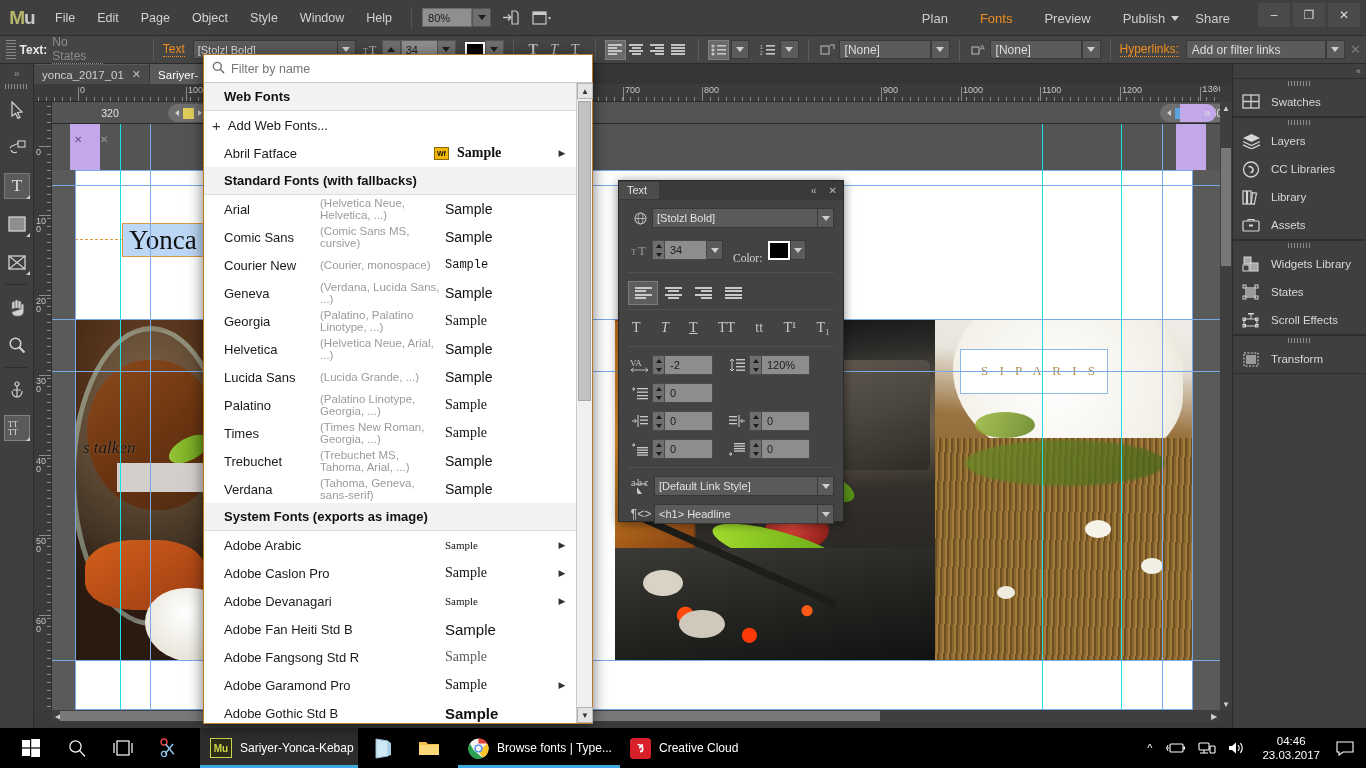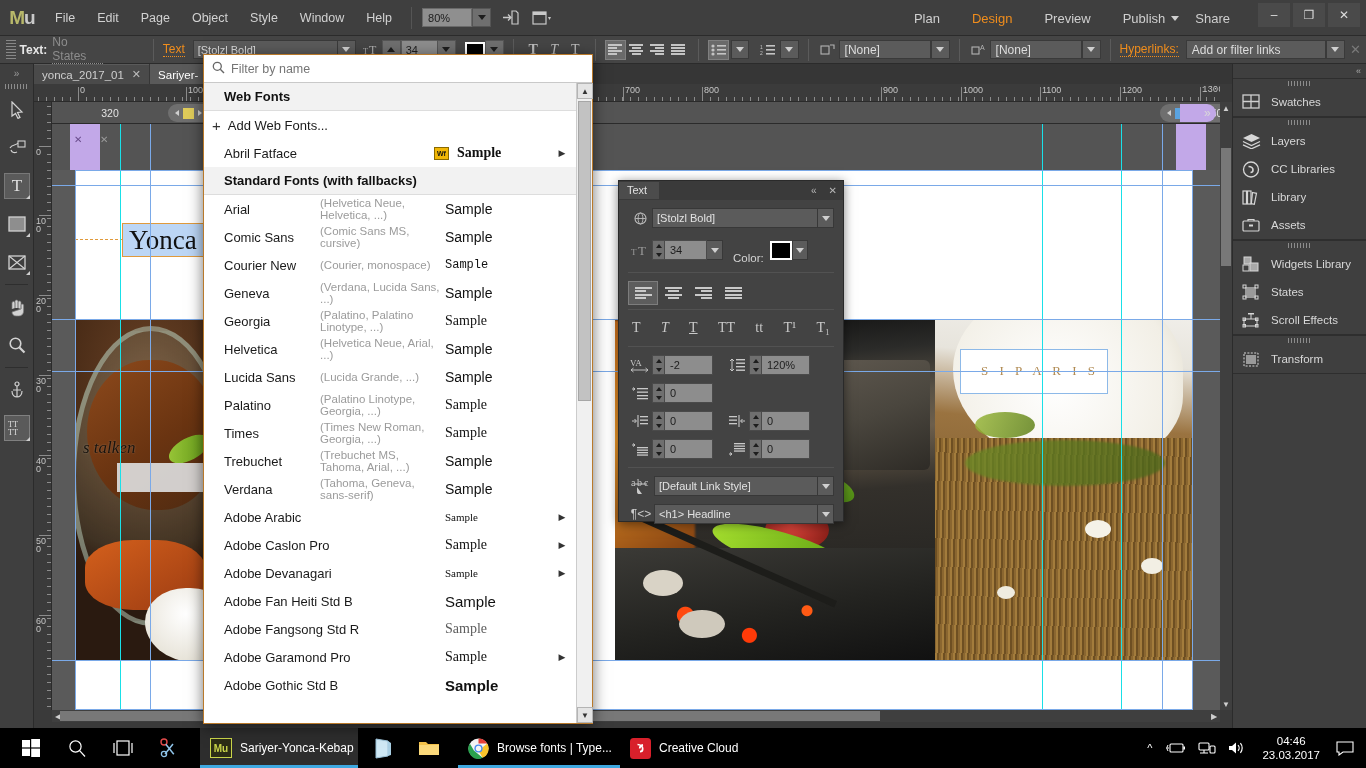--- a/index.html
+++ b/index.html
@@ -132,21 +132,21 @@
     align-items:center; color:#e2e2e2; font-size:11px; padding-left:4px; }
   .tp-dd { width:16px; height:20px; background:#5b5b5b; border:1px solid #383838; border-left:none;
     display:flex; align-items:center; justify-content:center; }
   .spin { width:13px; height:20px; display:flex; flex-direction:column; justify-content:space-between;
     background:#6f6f6f; border:1px solid #4a4a4a; }
   .spin span { height:9px; display:flex; align-items:center; justify-content:center; }
   .caret-up { width:0;height:0;border-left:3px solid transparent;border-right:3px solid transparent;border-bottom:4px solid #1d1d1d; }
   .caret-d2 { width:0;height:0;border-left:3px solid transparent;border-right:3px solid transparent;border-top:4px solid #1d1d1d; }
   .numfld { height:20px; background:#8d8d8d; border:1px solid #4a4a4a; border-left:none;
     color:#1d1d1d; font-size:11px; display:flex; align-items:center; padding-left:5px; }
-  .tp-lbl { color:#d4d4d4; font-size:11.5px; margin:16px 6px 0 10px; }
+  .tp-lbl { color:#d4d4d4; font-size:11.5px; margin:16px 6px 0 10px;font-family:Liberation Serif, serif; }
   .alignbtn { width:30px;height:24px; display:flex;align-items:center;justify-content:center; }
   .alignbtn.on { background:#5d5d5d; border:1px solid #7d7d7d; }
   .a-ic { width:17px;height:13px; display:flex; flex-direction:column; justify-content:space-between; }
   .a-ic i { display:block; height:2px; background:#c9c9c9; }
   .styrow { display:flex; justify-content:space-between; align-items:center; padding:2px 4px 6px; }
   .sty { color:#c9c9c9; font-size:14px; font-family:"Liberation Serif", serif; }
   .tp-ic { width:24px;height:20px; color:#c4c4c4; font-size:11px; display:flex;
     align-items:center; justify-content:center; }
 
   
@@ -213,21 +213,21 @@
   <div class="tb-ic">
     <svg width="20" height="16" viewBox="0 0 20 16">
         <rect x="1" y="2" width="13" height="12" fill="none" stroke="#c9c9c9" stroke-width="1.2"></rect>
         <rect x="1" y="2" width="13" height="3" fill="#c9c9c9"></rect>
         <path d="M16 7l3 0-1.5 3z" fill="#c9c9c9"></path>
       </svg>
   </div>
 
   <div id="modes">
     <div class="mode">Plan</div>
-    <div class="mode active">Design</div>
+    <div class="mode active">Fonts</div>
     <div class="mode">Preview</div>
     <div class="mode" style="padding-right:6px">Publish</div>
     <div style="display:flex;align-items:center">
         <span class="caret-dn light"></span>
       </div>
     <div class="mode">Share</div>
   </div>
   <div id="wincontrols">
     <div class="winbtn">–</div>
     <div class="winbtn">❐</div>
@@ -1344,20 +1344,21 @@
         <span class="ffall">(Trebuchet MS, Tahoma, Arial, ...)</span>
         <span class="fsample" style="font-family: &quot;Liberation Sans&quot;, sans-serif; width: 110px;">Sample</span>
         <span class="fsub"></span>
       </div>
       <div class="fitem">
         <span class="fname" style="width: 96px;">Verdana</span>
         <span class="ffall">(Tahoma, Geneva, sans-serif)</span>
         <span class="fsample" style="font-family: &quot;Liberation Sans&quot;, sans-serif; width: 110px;">Sample</span>
         <span class="fsub"></span>
       </div>
+      <div class="sec">System Fonts (exports as image)</div>
       <div class="fitem">
         <span class="fname" style="width: 210px;">Adobe Arabic</span>
         <span style="flex: 1 1 0%;"></span>
         <span class="fsample" style="font-family: &quot;Liberation Serif&quot;, serif; font-size: 11px; width: 110px;">Sample</span>
         <span class="fsub">▶</span>
       </div>
       <div class="fitem">
         <span class="fname" style="width: 210px;">Adobe Caslon Pro</span>
         <span style="flex: 1 1 0%;"></span>
         <span class="fsample" style="font-family: &quot;Liberation Serif&quot;, serif; width: 110px;">Sample</span>

